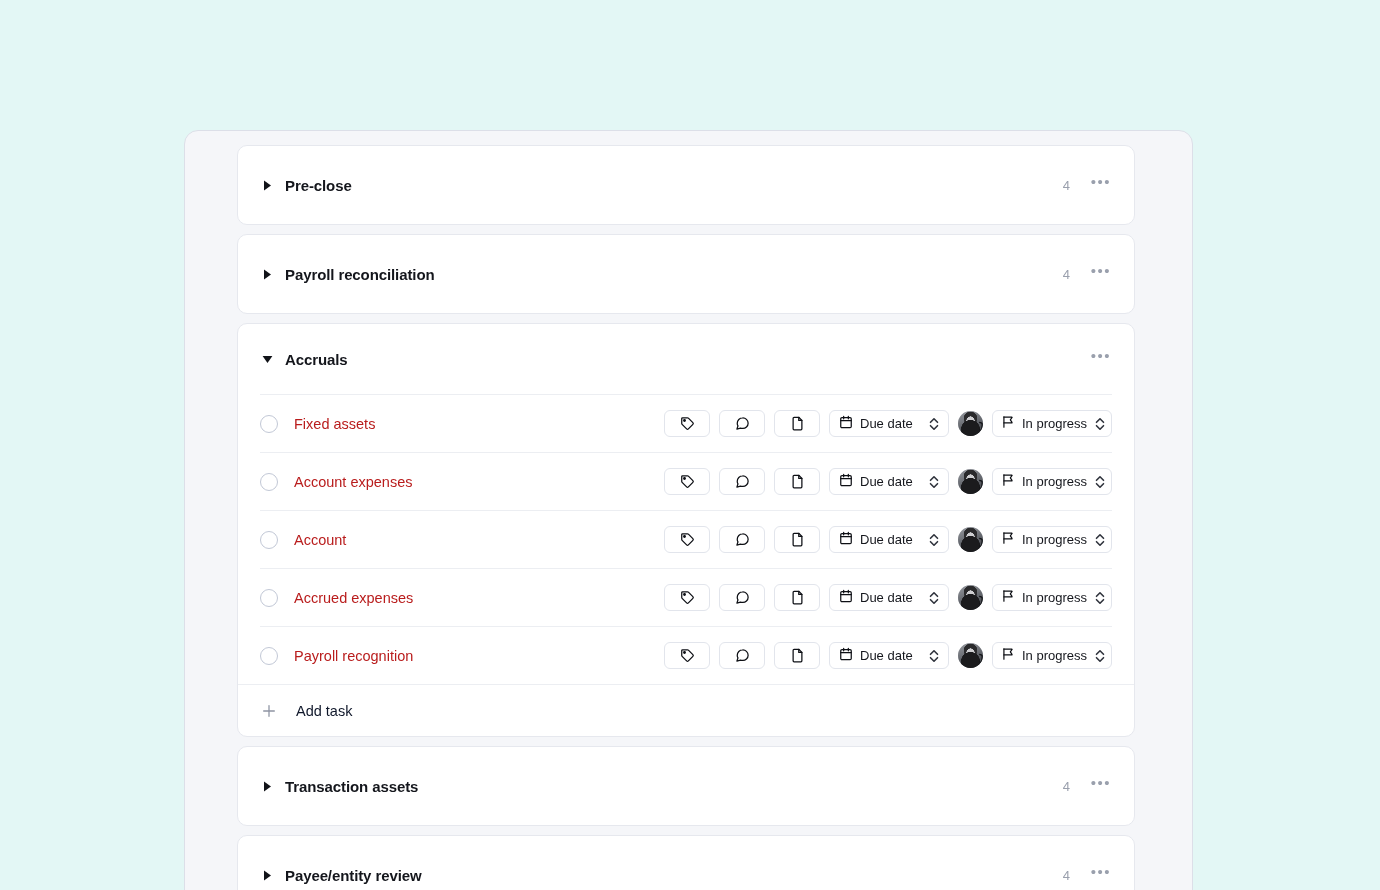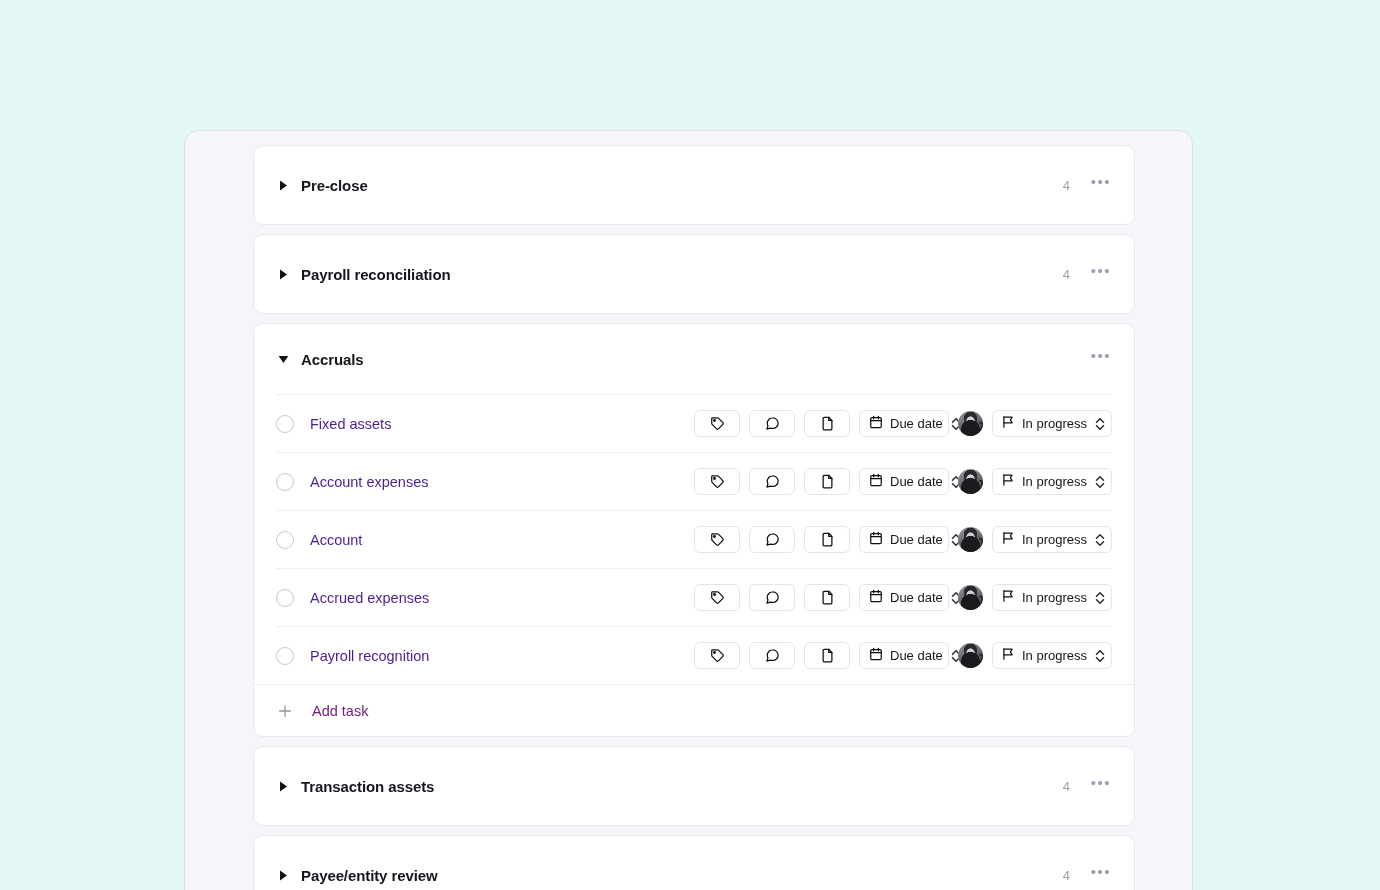--- a/index.html
+++ b/index.html
@@ -36,21 +36,20 @@
     width: 100%;
     padding: 14px 57px 0 52px;
   }
 
   
   .section-card {
     background: #ffffff;
     border: 1px solid #e6e8ee;
     border-radius: 10px;
     margin-bottom: 9px;
-    margin-left: 16px;
   }
 
   .section-header {
     display: flex;
     align-items: center;
     height: 78px;
     padding: 0 22px 0 22px;
   }
 
   .section-header.expanded { height: 70px; }
@@ -111,21 +110,21 @@
     width: 18px;
     height: 18px;
     border: 1.4px solid #c2c8d6;
     border-radius: 50%;
     flex: 0 0 auto;
     margin-right: 16px;
   }
 
   .task-name {
     font-size: 14.5px;
-    color: #4c1d95;
+    color: #b91c1c;
     white-space: nowrap;
   }
 
   .task-spacer { flex: 1 1 auto; }
 
   .task-actions {
     display: flex;
     align-items: center;
     gap: 9px;
   }
@@ -154,21 +153,21 @@
     padding: 0 8px 0 9px;
     color: #0d0f14;
   }
 
   .select-btn .sel-label {
     font-size: 13px;
     color: #14161c;
     white-space: nowrap;
   }
 
-  .select-btn.due { width: 90px; }
+  .select-btn.due { width: 120px; }
   .select-btn.status { width: 120px; padding-left: 8px; }
 
   .chev {
     margin-left: auto;
     display: flex;
     align-items: center;
     color: #30343d;
   }
 
   .avatar {
@@ -212,21 +211,21 @@
     width: 18px;
     height: 18px;
     margin-right: 18px;
     display: flex;
     align-items: center;
     justify-content: center;
     color: #8e94a3;
   }
   .add-task-label {
     font-size: 14.5px;
-    color: #701a75;
+    color: #0f172a;
   }
 </style>
 </head>
 <body>
 
 <div class="app-panel">
   <div class="panel-scroll" id="sections-root">
       <div class="section-card">
         <div class="section-header">
           <span class="caret">

